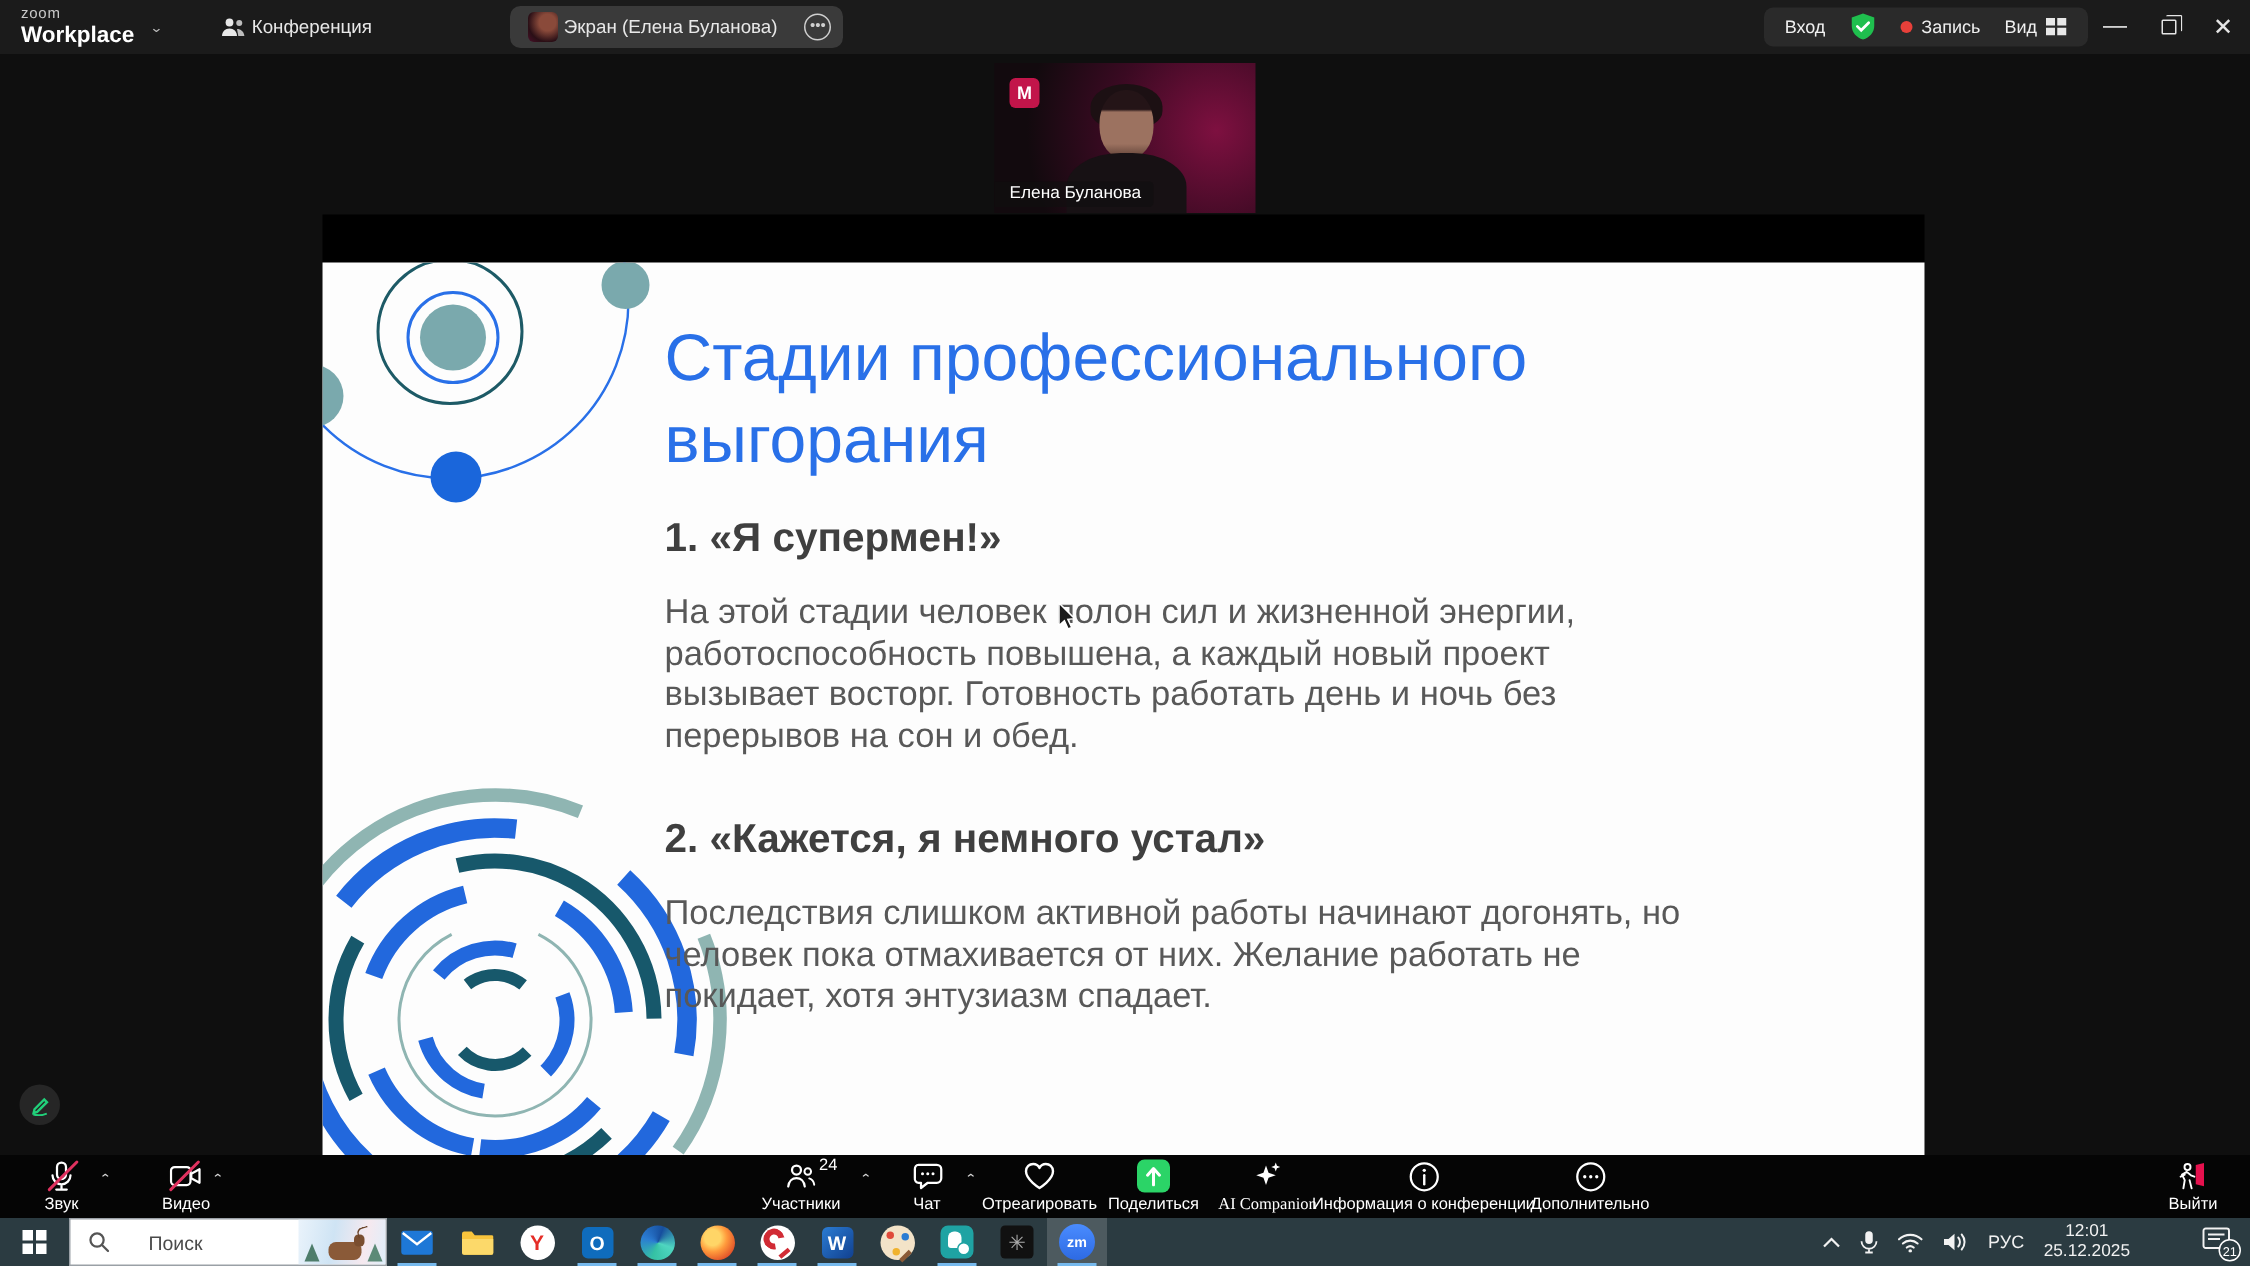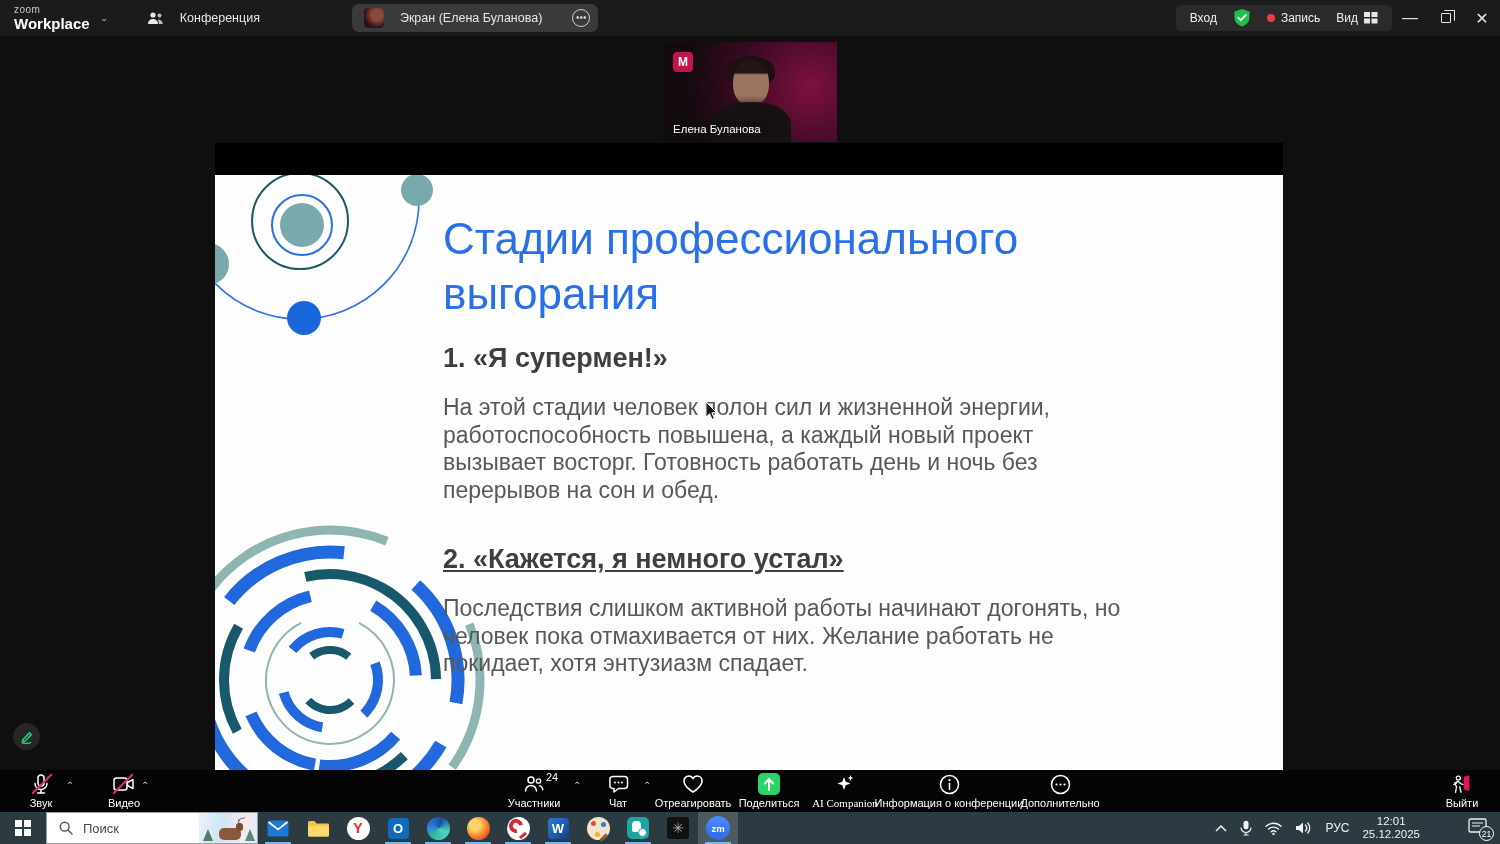--- a/index.html
+++ b/index.html
@@ -7,21 +7,21 @@
     font-family:"Liberation Sans", sans-serif; }
   #root { position:relative; width:1500px; height:844px; background:#0f0f0f; }
 
   
   .titlebar { position:absolute; left:0; top:0; width:1500px; height:36px;
     background:#1b1b1b; display:flex; align-items:center; }
   .brand { display:flex; flex-direction:column; line-height:1; margin-left:14px; cursor:default; }
   .brand .b-top { color:#c9c9c9; font-size:10px; letter-spacing:.5px; }
   .brand .b-bot { color:#fff; font-size:15px; font-weight:700; margin-top:1px; }
   .chev { color:#bdbdbd; font-size:11px; margin-left:10px; transform:scaleY(.8); }
-  .tab { display:flex; align-items:center; gap:16px; color:#e8e8e8; font-size:12.5px;
+  .tab { display:flex; align-items:center; gap:4px; color:#e8e8e8; font-size:12.5px;
     padding:0 12px; height:28px; border-radius:7px; margin-left:26px; }
   .tab.active { background:#3a3a3a; margin-left:80px; padding-right:8px; }
   .tab-thumb { width:20px; height:20px; border-radius:4px;
     background:radial-gradient(circle at 65% 35%, #8a4a3a 0 30%, #2a0f16 70%, #4a0f2a 100%); }
   .tab-ellipsis { width:18px; height:18px; border:1.4px solid #cfcfcf; border-radius:50%;
     color:#cfcfcf; font-size:10px; line-height:15px; text-align:center; margin-left:14px; }
   .tb-right { position:absolute; right:108px; top:5px; height:26px; background:#2a2a2a;
     border-radius:6px; display:flex; align-items:center; gap:16px; padding:3px 14px;
     color:#f0f0f0; font-size:12px; }
   .rec-dot { width:8px; height:8px; border-radius:50%; background:#e8403a; display:inline-block; margin-right:6px;}
@@ -72,21 +72,21 @@
     display:flex; align-items:center; justify-content:center; }
   .leave-door { position:relative; width:22px; height:22px; }
 
   
   .taskbar { position:absolute; left:0; top:812px; width:1500px; height:32px; background:#2b3b41;
     display:flex; align-items:stretch; }
   .start-btn { width:46px; display:flex; align-items:center; justify-content:center; }
   .win-logo { display:grid; grid-template-columns:7px 7px; grid-template-rows:7px 7px; gap:1.5px; }
   .win-logo i { background:#fff; }
   .search-box { width:212px; background:#fff; border:1px solid #9aa0a6; display:flex; align-items:center;
-    gap:10px; padding-left:12px; position:relative; overflow:hidden; }
+    gap:26px; padding-left:12px; position:relative; overflow:hidden; }
   .search-box span { color:#4a4a4a; font-size:13px; }
   .deer { position:absolute; right:0; top:0; width:58px; height:30px;
     background:linear-gradient(100deg,#eaf3fb 0%, #cfe4f4 40%, #f6e9ef 75%, #dfeefa 100%); }
   .pine { position:absolute; bottom:2px; width:0; height:0; border-left:5px solid transparent;
     border-right:5px solid transparent; border-bottom:12px solid #4e7d6b; }
   .deer-body { position:absolute; left:20px; bottom:3px; width:22px; height:12px; border-radius:5px; background:#8a5a38; }
   .deer-head { position:absolute; left:37px; bottom:12px; width:7px; height:8px; border-radius:3px; background:#7a4e30; }
   .antler { position:absolute; left:39px; bottom:18px; width:8px; height:7px;
     border-left:1.5px solid #6c452b; border-top:1.5px solid #6c452b; border-radius:4px 0 0 0; transform:rotate(-15deg); }
   .tb-app { width:40px; display:flex; align-items:center; justify-content:center; position:relative; }
@@ -190,21 +190,21 @@
         </g>
       </svg>
 
       <div class="slide-text">
         <div class="slide-title">Стадии профессионального выгорания</div>
       </div>
 
       <div class="sec-h" style="top:168px;">1. «Я супермен!»</div>
       <div class="sec-b" style="top:219px;">На этой стадии человек полон сил и жизненной энергии, работоспособность повышена, а каждый новый проект вызывает восторг. Готовность работать день и ночь без перерывов на сон и обед.</div>
 
-      <div class="sec-h" style="top:369px;text-decoration:underline;">2. «Кажется, я немного устал»</div>
+      <div class="sec-h" style="top:369px;">2. «Кажется, я немного устал»</div>
       <div class="sec-b" style="top:420px;">Последствия слишком активной работы начинают догонять, но человек пока отмахивается от них. Желание работать не покидает, хотя энтузиазм спадает.</div>
 
       <svg class="cursor-arrow" width="13" height="19" viewBox="0 0 13 19">
         <path d="M1 1l10.5 10.5-4.6.4 2.6 5.4-2.4 1-2.5-5.5L1 16z" fill="#1a1a1a" stroke="#fff" stroke-width="1"></path>
       </svg>
     </div>
   </div>
 
   <div class="annot-btn">
     <svg width="14" height="14" viewBox="0 0 14 14">

